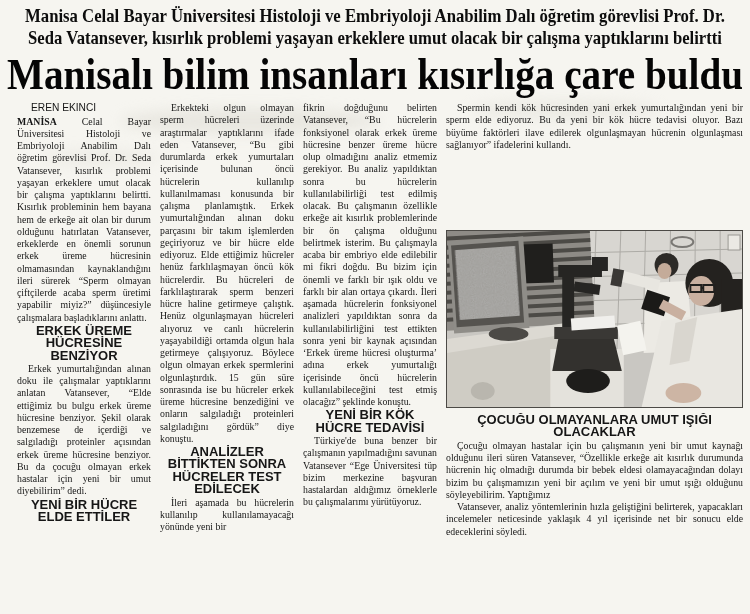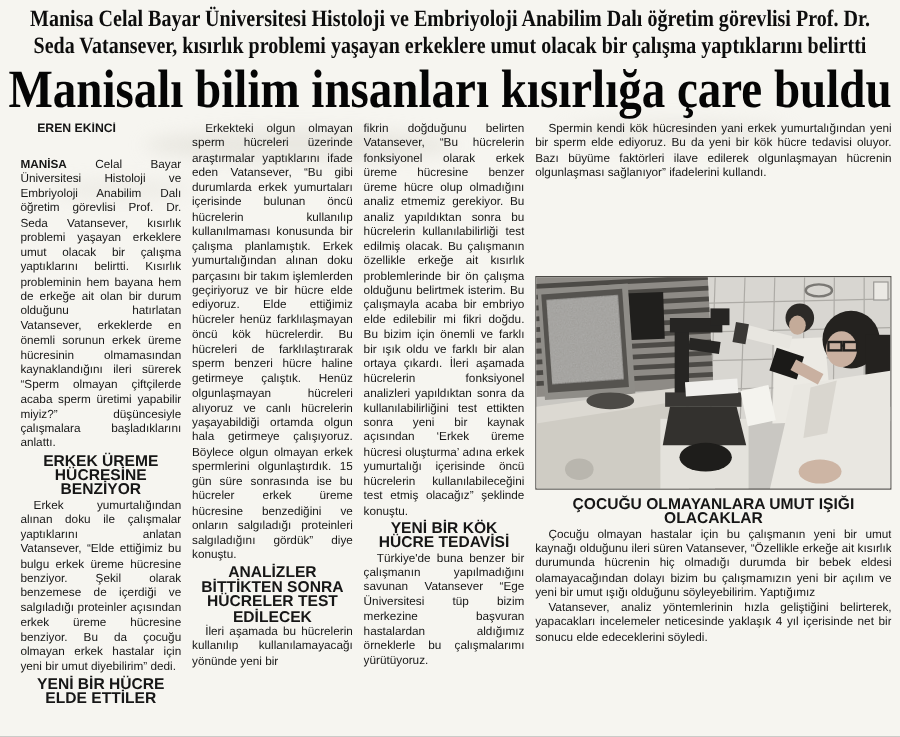--- a/index.html
+++ b/index.html
@@ -36,31 +36,32 @@
     padding:3px 7px 0 17px;
     height:511px;
     overflow:hidden;
   }
   .col{overflow:hidden;}
   .para{
     margin:0;
     font-size:9.8px;line-height:12.25px;
     text-align:justify;
     text-indent:11px;
+    font-family:Liberation Serif, serif;
   }
   .cont{text-indent:0;}
   .subhead{
     margin:1px 0;
     font-size:13px;line-height:12.4px;
     font-weight:bold;text-align:center;
     text-transform:uppercase;
   }
   .byline{
-    margin:0 0 17px;font-size:10.2px;line-height:12.5px;
-    font-weight:bold;text-indent:14px;text-align:left;
+    margin:0 0 1px;font-size:10.2px;line-height:12.5px;
+    font-weight:normal;text-indent:14px;text-align:left;
   }
   b.dateline{font-weight:bold;}
 
   .right-region{display:flex;flex-direction:column;overflow:hidden;}
   .right-cols{
     display:grid;grid-template-columns:1fr;column-gap:9px;
   }
   .right-top{min-height:125px;}
   .photo-figure{
     margin:3px 0 5px;

